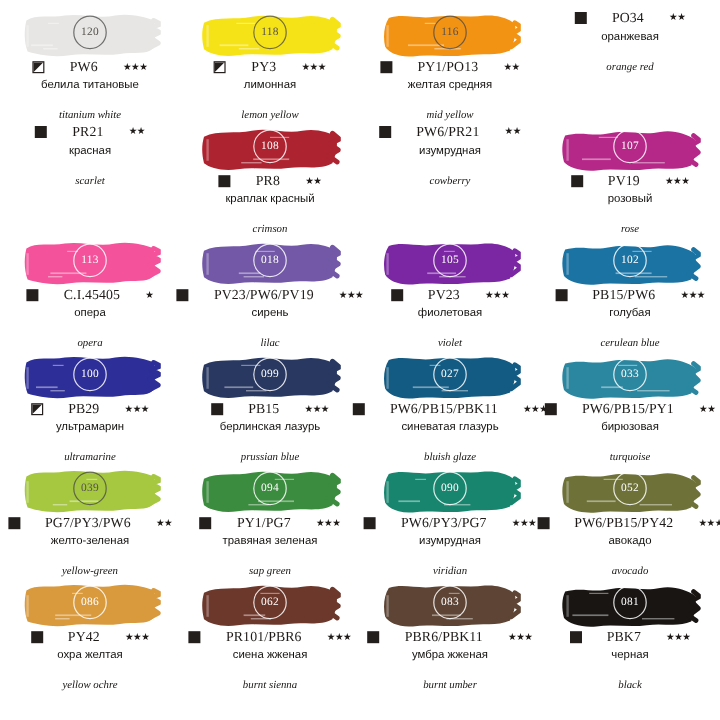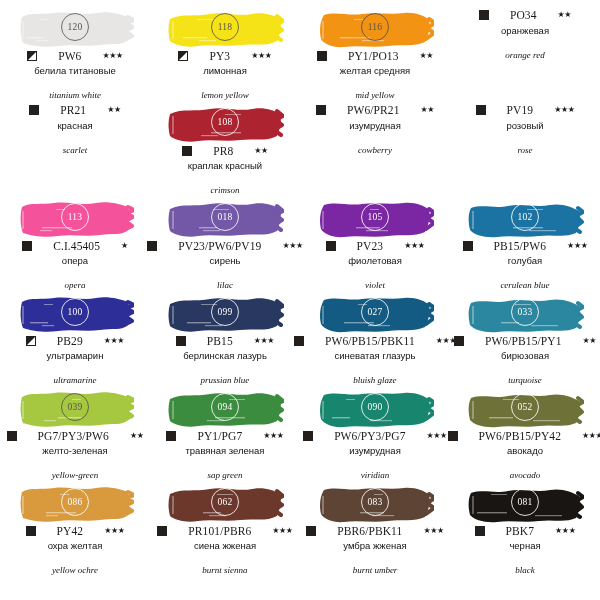--- a/index.html
+++ b/index.html
@@ -265,20 +265,37 @@
     <div class="cell">
       <div class="pigment-line">
         <span class="opacity-icon opaque"></span>
         <span class="pigment-code">PW6/PR21</span>
         <span class="stars">★★</span>
       </div>
       <div class="name-ru">изумрудная</div>
       <div class="name-en">cowberry</div>
     </div>
     <div class="cell">
+      <div class="swatch-wrap">
+        <div class="swatch">
+          <svg width="118" height="46" viewBox="0 0 118 46" xmlns="http://www.w3.org/2000/svg">
+    <path d="M5,11 C18,7 28,12 42,9 C56,6 70,11 84,8 C96,6 106,10 113,14 C115,22 113,30 110,36 C99,41 87,37 73,39 C59,41 45,38 31,40 C19,41 8,38 4,33 C2,25 2,17 5,11 Z" fill="#b62888"></path>
+    <path d="M112,11 L117,15 L110,19 L116,25 L108,31 L114,35" fill="none" stroke="#b62888" stroke-width="4" stroke-linecap="round" stroke-linejoin="round"></path>
+    <g opacity="0.42">
+      <rect x="19" y="30" width="24" height="1.4" fill="#ffffff"></rect>
+      <rect x="61" y="33" width="27" height="1.2" fill="#ffffff"></rect>
+      <rect x="33" y="12" width="16" height="1" fill="#ffffff"></rect>
+    </g>
+    <g opacity="0.3">
+      <rect x="6" y="14" width="2" height="18" fill="#ffffff"></rect>
+    </g>
+  </svg>
+        </div>
+        <div class="num-badge">107</div>
+      </div>
       <div class="pigment-line">
         <span class="opacity-icon opaque"></span>
         <span class="pigment-code">PV19</span>
         <span class="stars">★★★</span>
       </div>
       <div class="name-ru">розовый</div>
       <div class="name-en">rose</div>
     </div>
     <div class="cell">
       <div class="swatch-wrap">

